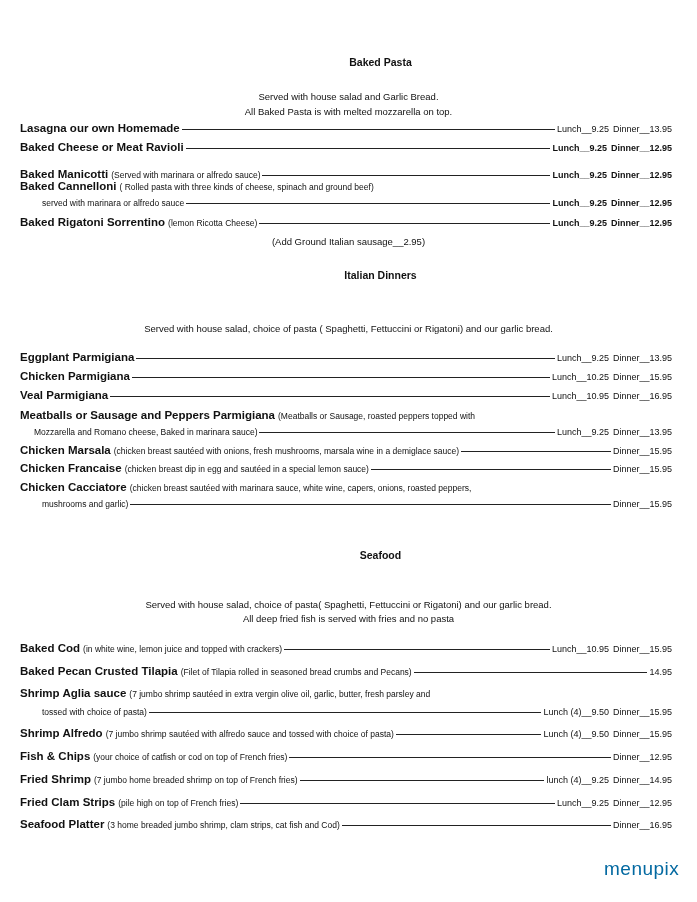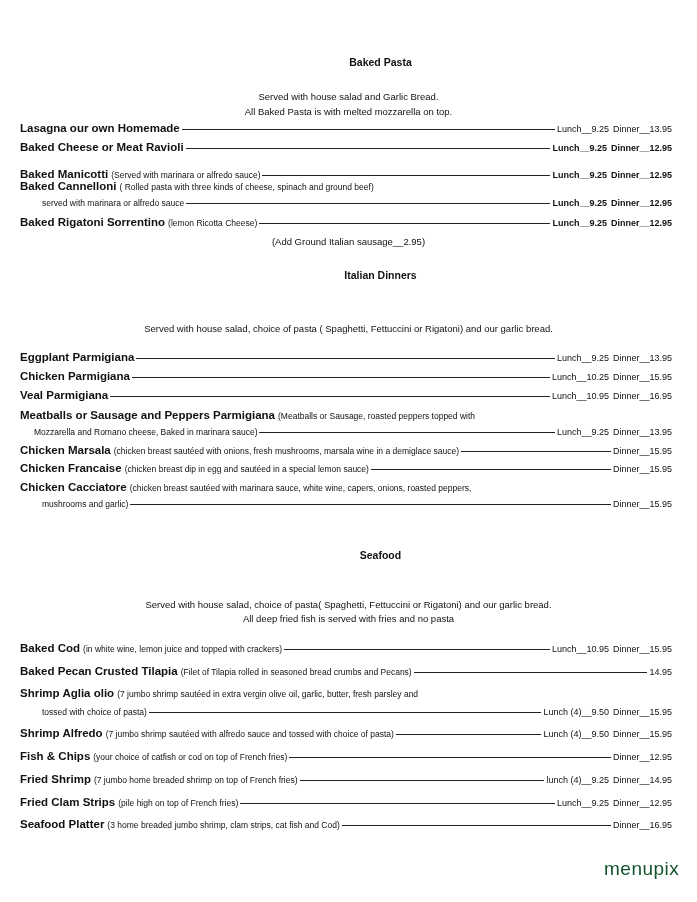--- a/index.html
+++ b/index.html
@@ -13,21 +13,21 @@
          font-size: 9px; white-space: nowrap; }
   .row.indent { left: 42px; width: 630px; }
   .name { font-weight: bold; font-size: 11.5px; }
   .desc { font-size: 8.5px; margin-left: 3px; }
   .leader { flex: 1; border-bottom: 1px solid #222; margin: 0 2px; transform: translateY(-2px); min-width: 10px; }
   .leader.none { border-bottom: none; }
   .price { font-size: 9px; }
   .price.bold { font-weight: bold; }
   .price span { display: inline-block; }
   .lunch { margin-right: 4px; }
-  .watermark { position: absolute; left: 604px; top: 858px; font-size: 19px; color: #14532d; letter-spacing: 0.5px; }
+  .watermark { position: absolute; left: 604px; top: 858px; font-size: 19px; color: #0369a1; letter-spacing: 0.5px; }
 </style>
 </head>
 <body>
 
 <div class="page">
 
   <div class="section-title" style="top:56px">Baked Pasta</div>
   <div class="note" style="top:90px">Served with house salad and Garlic Bread.</div>
   <div class="note" style="top:105px">All Baked Pasta is with melted mozzarella on top.</div>
 
@@ -126,21 +126,21 @@
     <span class="leader"></span>
     <span class="price"><span class="lunch">Lunch__10.95</span><span>Dinner__15.95</span></span>
   </div>
   <div class="row" style="top:665px">
     <span class="name">Baked Pecan Crusted Tilapia</span>
     <span class="desc">(Filet of Tilapia rolled in seasoned bread crumbs and Pecans)</span>
     <span class="leader"></span>
     <span class="price"><span>14.95</span></span>
   </div>
   <div class="row" style="top:687px">
-    <span class="name">Shrimp Aglia olio</span>
+    <span class="name">Shrimp Aglia sauce</span>
     <span class="desc">(7 jumbo shrimp sautéed in extra vergin olive oil, garlic, butter, fresh parsley and</span>
     <span class="leader none"></span>
   </div>
   <div class="row indent" style="top:707px">
     <span class="desc" style="margin-left:0">tossed with choice of pasta)</span>
     <span class="leader"></span>
     <span class="price"><span class="lunch">Lunch (4)__9.50</span><span>Dinner__15.95</span></span>
   </div>
   <div class="row" style="top:727px">
     <span class="name">Shrimp Alfredo</span>

